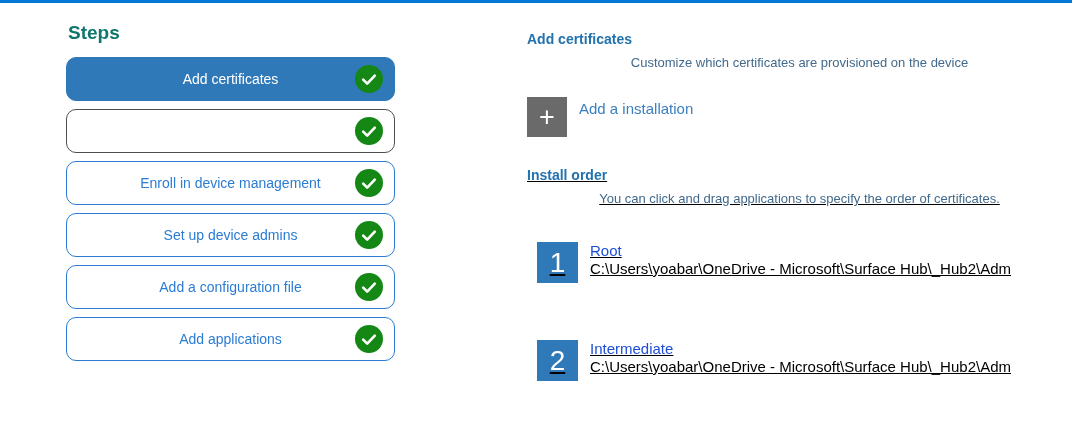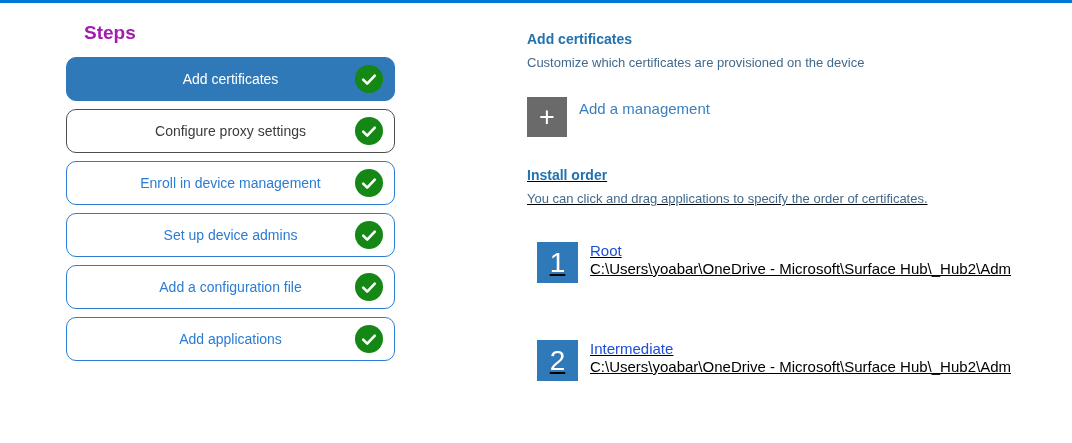--- a/index.html
+++ b/index.html
@@ -14,22 +14,22 @@
     position: absolute; top: 0; left: 0;
     width: 1072px; height: 3px;
     background: #0078D7;
   }
 
   
   .steps-panel {
     position: absolute; left: 66px; top: 22px; width: 329px;
   }
   .steps-title {
-    color: #a21caf; font-size: 19px; font-weight: bold;
-    margin: 0 0 13px 18px; line-height: 22px;
+    color: #0f766e; font-size: 19px; font-weight: bold;
+    margin: 0 0 13px 2px; line-height: 22px;
   }
   .step-btn {
     position: relative;
     box-sizing: border-box;
     height: 44px; width: 329px;
     margin-bottom: 8px;
     border-radius: 10px;
     border: 1px solid #2B7CD3;
     background: #ffffff;
     color: #2B7CD3;
@@ -54,21 +54,21 @@
   
   .content-panel {
     position: absolute; left: 527px; top: 31px; width: 545px;
   }
   .section-title {
     color: #2272AE; font-size: 14px; font-weight: bold;
     margin: 0; line-height: 17px;
   }
   .section-desc {
     color: #41698C; font-size: 13px;
-    margin: 7px 0 0 0; line-height: 16px;
+    margin: 7px 0 0 0; line-height: 16px; text-align: center;
   }
   .add-cert-row {
     margin-top: 26px;
     display: flex; gap: 12px; align-items: flex-start;
   }
   .add-tile {
     width: 40px; height: 40px;
     background: #6A6A6A; color: #ffffff;
     display: flex; align-items: center; justify-content: center;
     font-size: 27px; font-weight: normal;
@@ -115,21 +115,20 @@
     <span class="step-label">Add certificates</span>
     <span class="check">
       <svg viewBox="0 0 28 28">
           <circle cx="14" cy="14" r="14" fill="#148714"></circle>
           <path d="M8.2 14.6l4 4 7.6-8" stroke="#fff" stroke-width="2.6" fill="none" stroke-linecap="round" stroke-linejoin="round"></path>
         </svg>
     </span>
   </div>
 
   <div class="step-btn" data-state="visited">
-    <span class="step-label">Configure proxy settings</span>
     <span class="check">
       <svg viewBox="0 0 28 28">
           <circle cx="14" cy="14" r="14" fill="#148714"></circle>
           <path d="M8.2 14.6l4 4 7.6-8" stroke="#fff" stroke-width="2.6" fill="none" stroke-linecap="round" stroke-linejoin="round"></path>
         </svg>
     </span>
   </div>
 
   <div class="step-btn" data-state="normal">
     <span class="step-label">Enroll in device management</span>
@@ -172,21 +171,21 @@
   </div>
 
 </div>
 
 <div class="content-panel">
   <div class="section-title">Add certificates</div>
   <div class="section-desc">Customize which certificates are provisioned on the device</div>
 
   <div class="add-cert-row">
     <div class="add-tile">+</div>
-    <div class="add-label">Add a management</div>
+    <div class="add-label">Add a installation</div>
   </div>
 
   <div class="install-section">
     <div class="section-title">Install order</div>
     <div class="section-desc">You can click and drag applications to specify the order of certificates.</div>
 
     <div class="install-items">
       <div class="install-item first">
         <div class="num-tile">1</div>
         <div class="item-text">

